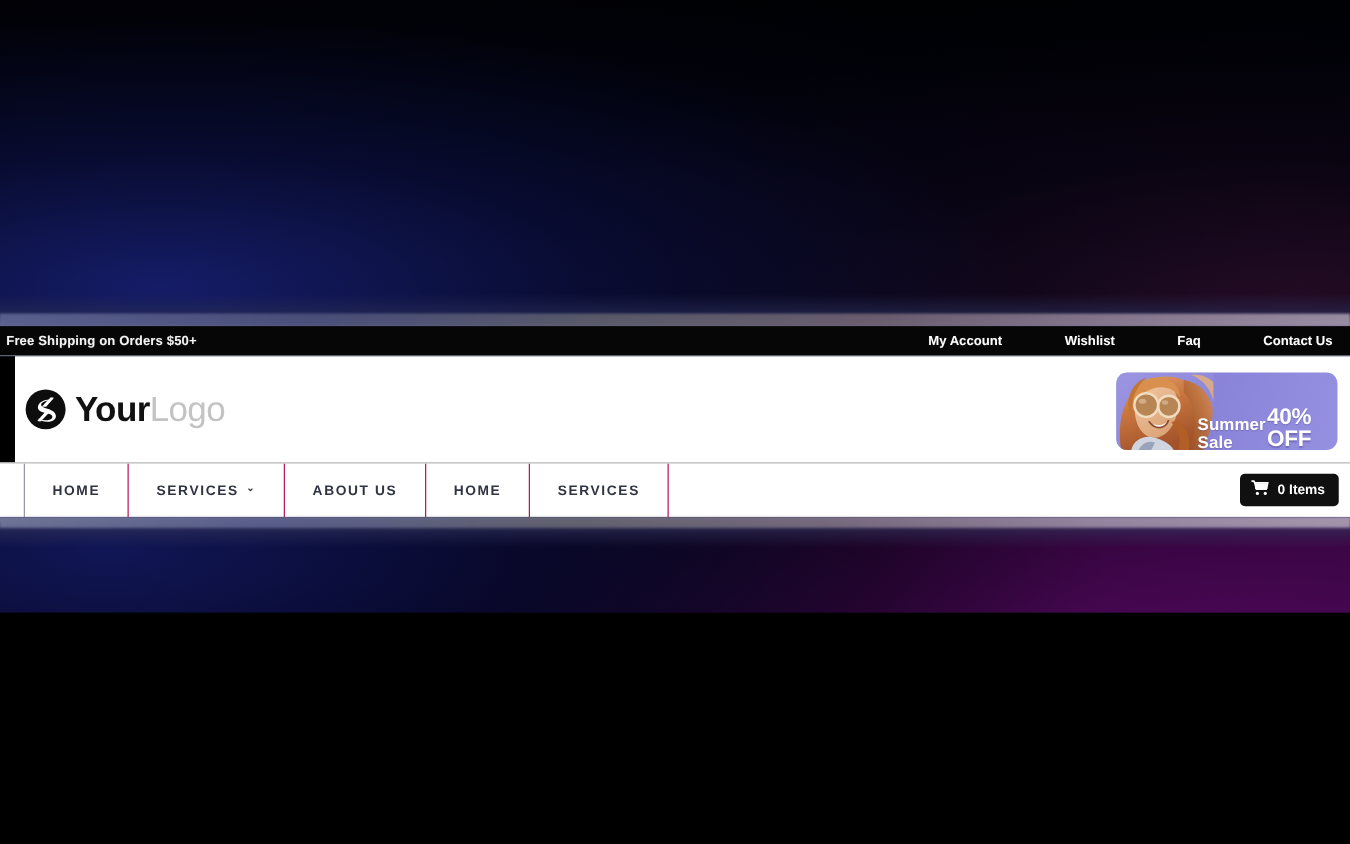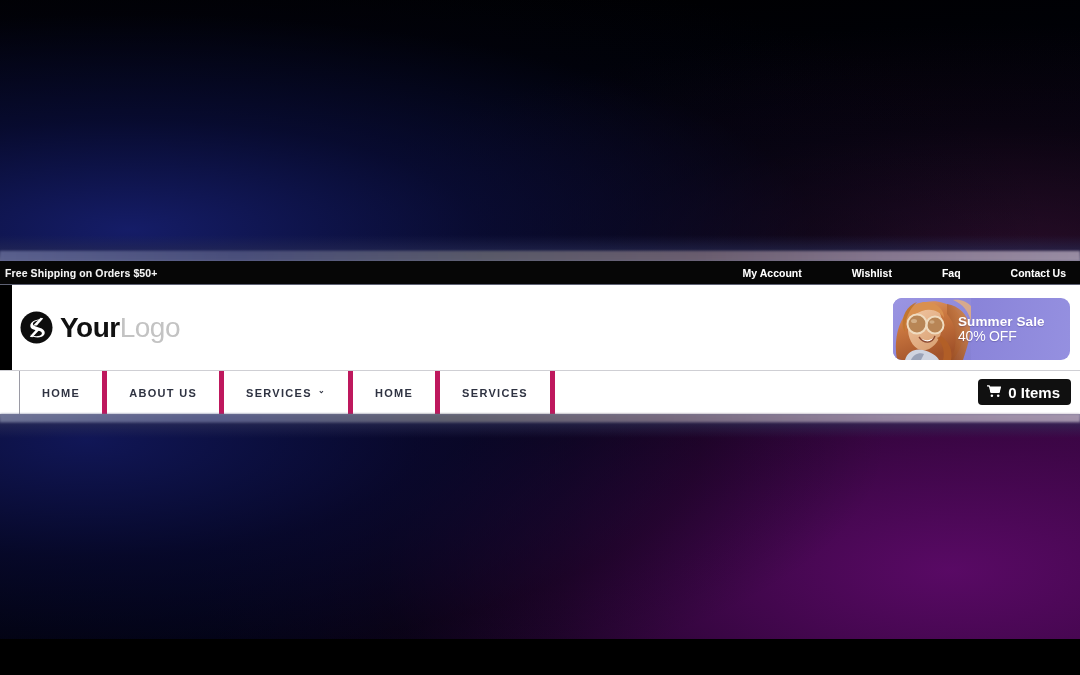--- a/index.html
+++ b/index.html
@@ -2,21 +2,21 @@
 <html><head>
 <meta charset="utf-8">
 <style>
   * { box-sizing: border-box; margin: 0; padding: 0; }
   html, body {
     width: 1080px; height: 675px;
     overflow: hidden;
     font-family: "Liberation Sans", sans-serif;
     background: #000;
   }
-  #page { position: relative; width: 1080px; height: 639px; overflow: hidden; }
+  #page { position: relative; width: 1080px; height: 490px; overflow: hidden; }
 
   
   .bg-top {
     position: absolute; left: 0; top: 0; width: 1080px; height: 261px;
     background:
       radial-gradient(115% 150% at 12% 88%, rgba(22,30,108,0.95) 0%, rgba(10,14,60,0.75) 28%, rgba(3,4,20,0.35) 55%, rgba(0,0,0,0) 74%),
       radial-gradient(90% 130% at 92% 100%, rgba(70,20,62,0.55) 0%, rgba(30,8,28,0.3) 40%, rgba(0,0,0,0) 70%),
       linear-gradient(175deg, #000000 0%, #000106 35%, #01020c 60%, #05040f 100%);
   }
   .bg-top-glow {
@@ -102,55 +102,55 @@
     background: linear-gradient(100deg, #8d87da 0%, #8a84d9 45%, #9590e0 100%);
     display: flex; align-items: center;
   }
   .promo-photo {
     position: absolute; left: 0; top: 0; width: 78px; height: 62px;
     overflow: hidden;
   }
   .promo-text {
     position: absolute; right: 8px; top: 0; height: 62px;
     width: 104px;
-    display: flex; flex-direction: column; align-items: flex-start; justify-content: center;
+    display: flex; flex-direction: row; align-items: flex-end; justify-content: center;
     line-height: 1;
   }
   .promo-title {
     color: #ffffff; font-size: 13.5px; font-weight: 700; letter-spacing: .1px;
     text-shadow: 0 1px 1px rgba(60,50,120,.35);
   }
   .promo-sub {
-    color: #ffffff; font-size: 14px; font-weight: 400; margin-top: 0; letter-spacing: -.2px;
+    color: #ffffff; font-size: 18px; font-weight: 700; margin-top: 0; letter-spacing: -.2px;
     text-shadow: 0 1px 1px rgba(60,50,120,.35);
   }
 
   
   .navbar {
     position: absolute; left: 0; top: 370px; width: 1080px; height: 44px;
     background: #ffffff;
     border-top: 1px solid #cfcfd4;
     display: flex; align-items: stretch;
   }
   .nav-gap { width: 20px; border-right: 1px solid #9a9aa4; }
   .nav-item {
     display: flex; align-items: center; justify-content: center;
     padding: 0 22px;
-    border-right: 5px solid #be185d;
+    border-right: 1px solid #be185d;
     color: #2f3342; font-size: 11px; font-weight: 700; letter-spacing: 1.3px;
     text-decoration: none; cursor: pointer; white-space: nowrap;
   }
   .nav-caret { margin-left: 6px; font-size: 8px; line-height: 1; transform: translateY(-2px); }
 
   .cart-btn {
     position: absolute; right: 9px; top: 379px;
     height: 26px; padding: 0 11px 0 9px;
     background: #101010; color: #ffffff; border-radius: 4px;
     display: flex; align-items: center; gap: 7px;
-    font-size: 15px; font-weight: 700; cursor: pointer; border: none;
+    font-size: 11px; font-weight: 700; cursor: pointer; border: none;
     font-family: "Liberation Sans", sans-serif;
   }
   .cart-icon { display: block; }
 </style>
 </head>
 <body>
 
 <div id="page">
 
   <div class="bg-top">
@@ -241,25 +241,25 @@
       <span class="promo-sub">40% OFF</span>
     </div>
   </div>
 
   <div class="navbar">
     <div class="nav-gap"></div>
     <a class="nav-item" href="#">
       <span>HOME</span>
     </a>
     <a class="nav-item" href="#">
-      <span>ABOUT US</span>
-    </a>
-    <a class="nav-item" href="#">
       <span>SERVICES</span>
       <span class="nav-caret">⌄</span>
+    </a>
+    <a class="nav-item" href="#">
+      <span>ABOUT US</span>
     </a>
     <a class="nav-item" href="#">
       <span>HOME</span>
     </a>
     <a class="nav-item" href="#">
       <span>SERVICES</span>
     </a>
   </div>
 
   <button class="cart-btn">

